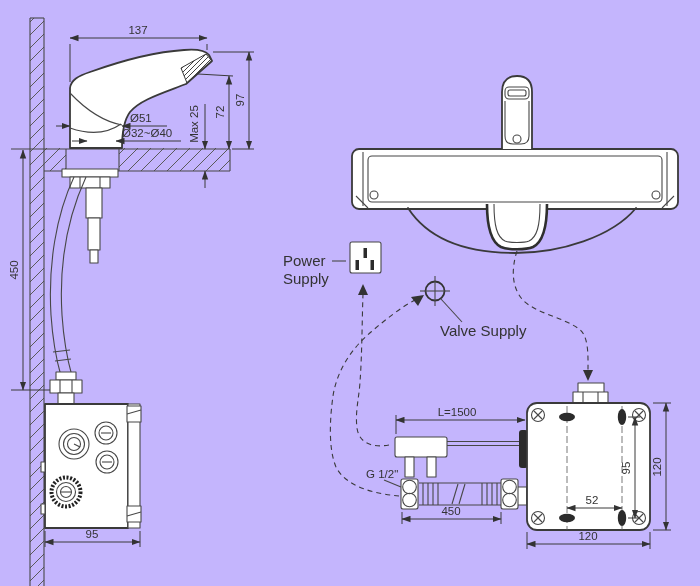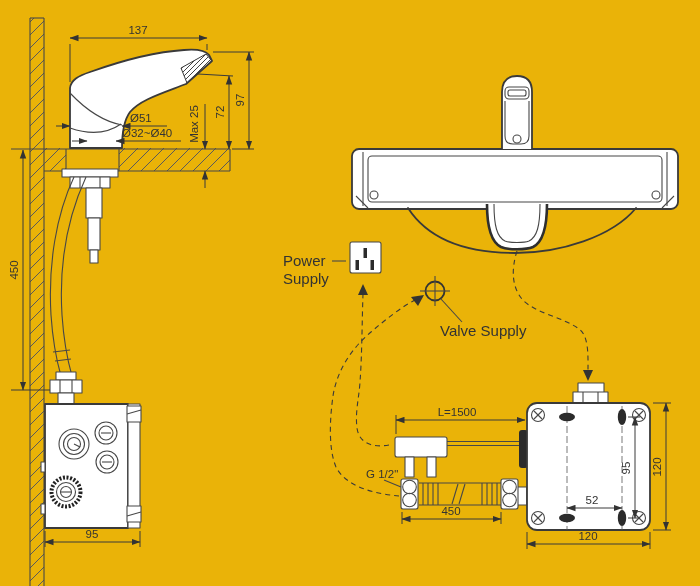--- a/index.html
+++ b/index.html
@@ -1,16 +1,16 @@
 <!DOCTYPE html>
 <html><head>
 <meta charset="utf-8">
 <style>
   html,body{margin:0;padding:0;background:#fff}
-  #canvas{width:700px;height:586px;position:relative;background:#eab308}
+  #canvas{width:700px;height:586px;position:relative;background:#c4b5fd}
   svg{display:block}
   text{font-family:"Liberation Sans",sans-serif;fill:#333}
   .t11{font-size:11.5px}
   .t14{font-size:15px}
   .o2{stroke:#3a3a3a;stroke-width:1.8;fill:none;stroke-linejoin:round;stroke-linecap:round}
   .o2w{stroke:#3a3a3a;stroke-width:1.8;fill:#fff;stroke-linejoin:round}
   .o1{stroke:#474747;stroke-width:1.1;fill:none;stroke-linejoin:round}
   .o1w{stroke:#474747;stroke-width:1.1;fill:#fff;stroke-linejoin:round}
   .dim{stroke:#3a3a3a;stroke-width:1;fill:none}
   .dash{stroke:#3a3a3a;stroke-width:1.1;fill:none;stroke-dasharray:5 4}

